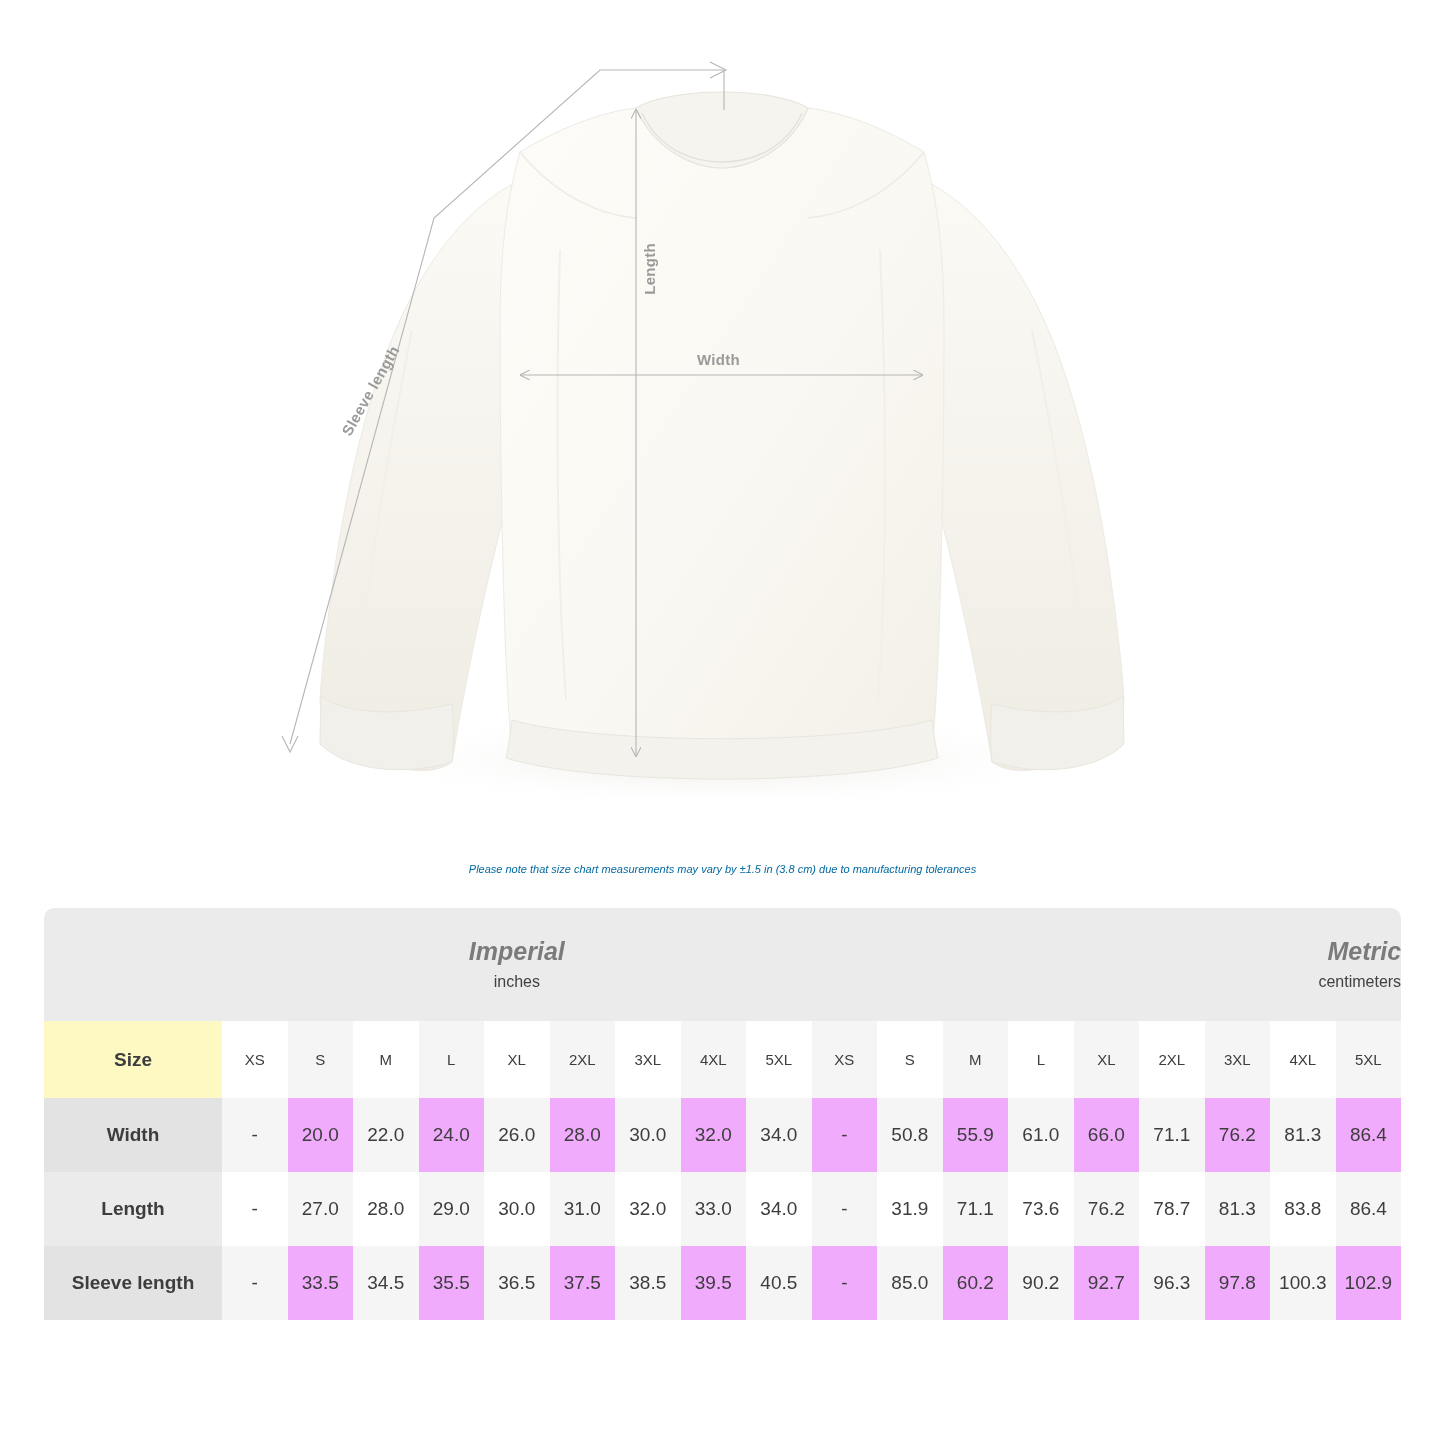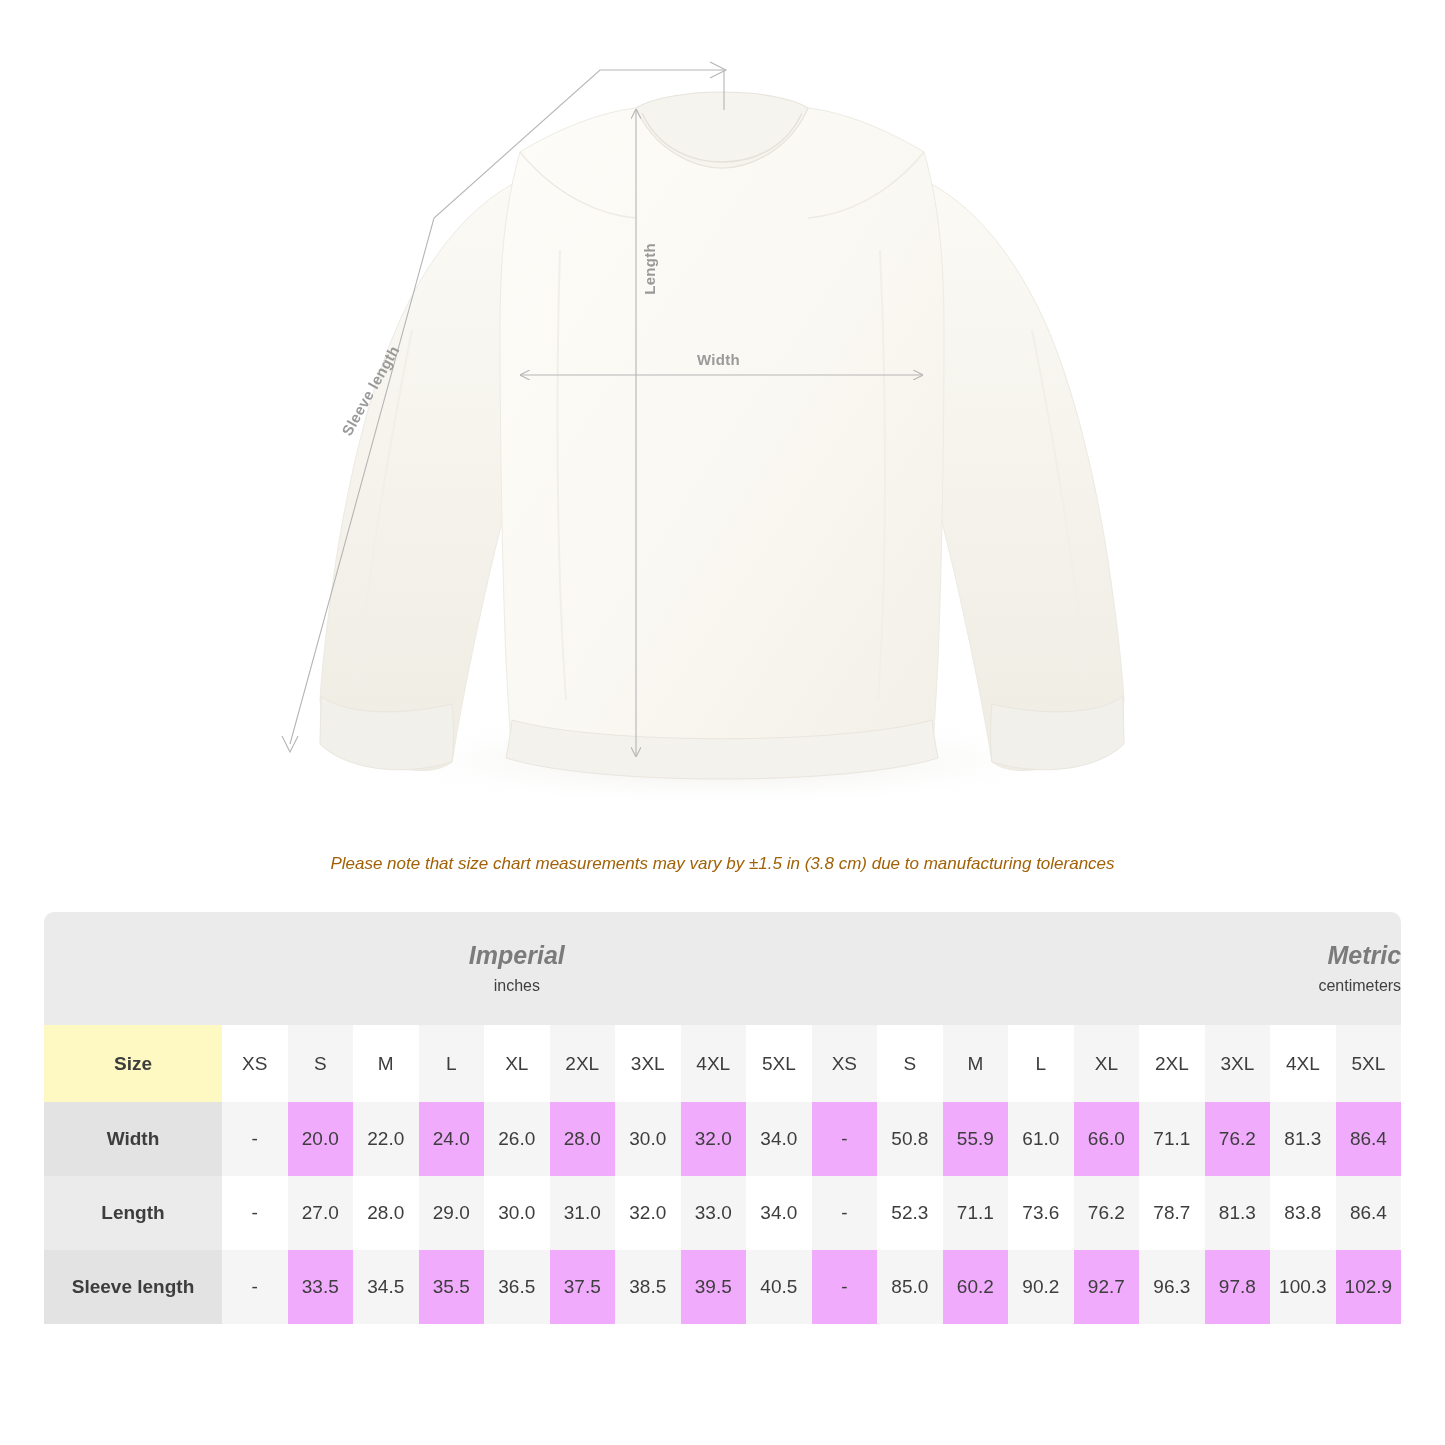--- a/index.html
+++ b/index.html
@@ -62,30 +62,30 @@
   }
   .chart-title {
     font-size: 29px;
     font-weight: bold;
     color: #2f2f2f;
     margin: 0;
     padding-top: 22px;
     letter-spacing: 0.2px;
   }
   .chart-note {
-    font-size: 17px;
+    font-size: 11px;
     font-style: italic;
-    color: #a16207;
-    margin: 8px;
+    color: #0369a1;
+    margin: 17px;
     padding-top: 16px;
   }
 
   
   .table-wrap {
-    margin-top: 30px;
+    margin-top: 16px;
     padding: 0 44px;
     flex: none;
   }
   table.sizes {
     border-collapse: collapse;
     width: 1357px;
     table-layout: fixed;
   }
   table.sizes td, table.sizes th {
     text-align: center;
@@ -107,21 +107,21 @@
   }
   .sys-unit {
     font-size: 16px;
     color: #404040;
     padding-top: 8px;
   }
   .corner-cell { background: #ebebeb; }
 
   .hdr-row td {
     height: 77px;
-    font-size: 19px;
+    font-size: 15px;
     color: #3d3d3d;
     background: #ffffff;
   }
   .hdr-row td.rowlabel {
     font-size: 19px;
     font-weight: bold;
     background: #fef9c3;
   }
   .hdr-row td.alt { background: #f5f5f5; }
 
@@ -312,21 +312,21 @@
           <td>-</td>
           <td class="alt">27.0</td>
           <td>28.0</td>
           <td class="alt">29.0</td>
           <td>30.0</td>
           <td class="alt">31.0</td>
           <td>32.0</td>
           <td class="alt">33.0</td>
           <td>34.0</td>
           <td class="alt">-</td>
-          <td>52.3</td>
+          <td>31.9</td>
           <td class="alt">71.1</td>
           <td>73.6</td>
           <td class="alt">76.2</td>
           <td>78.7</td>
           <td class="alt">81.3</td>
           <td>83.8</td>
           <td class="alt">86.4</td>
         </tr>
 
         <tr class="data-row alt-row">

